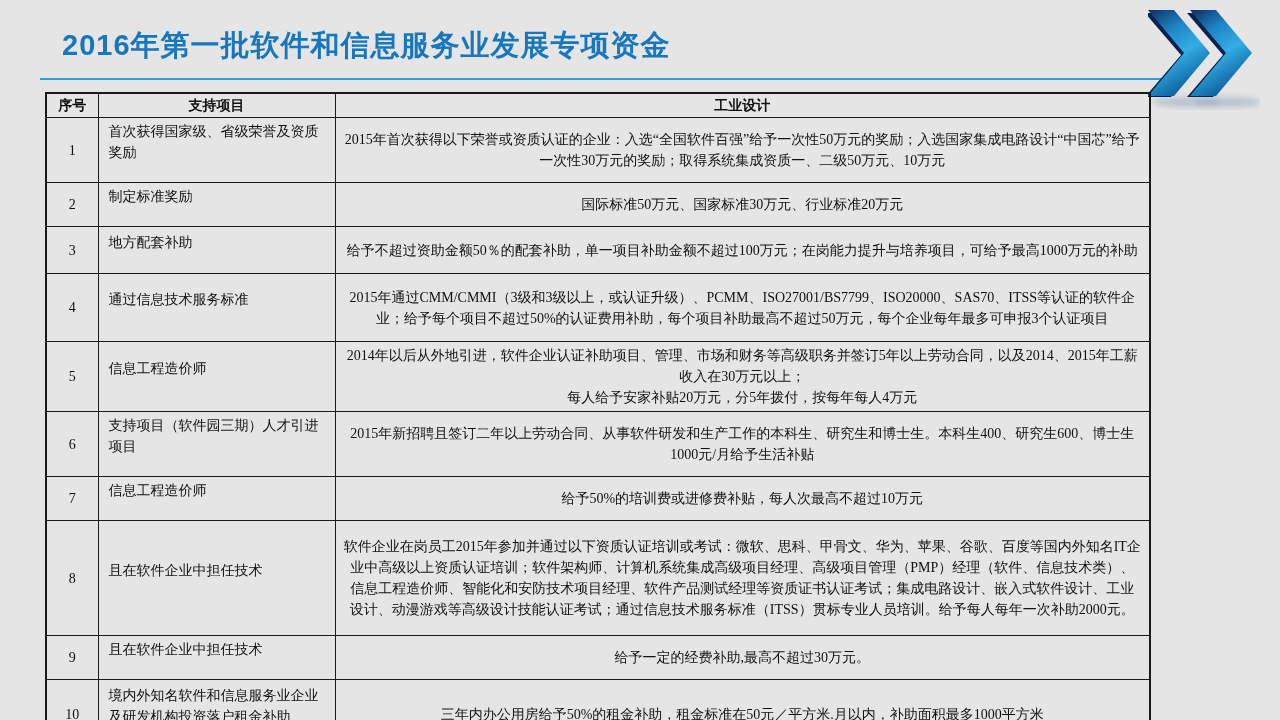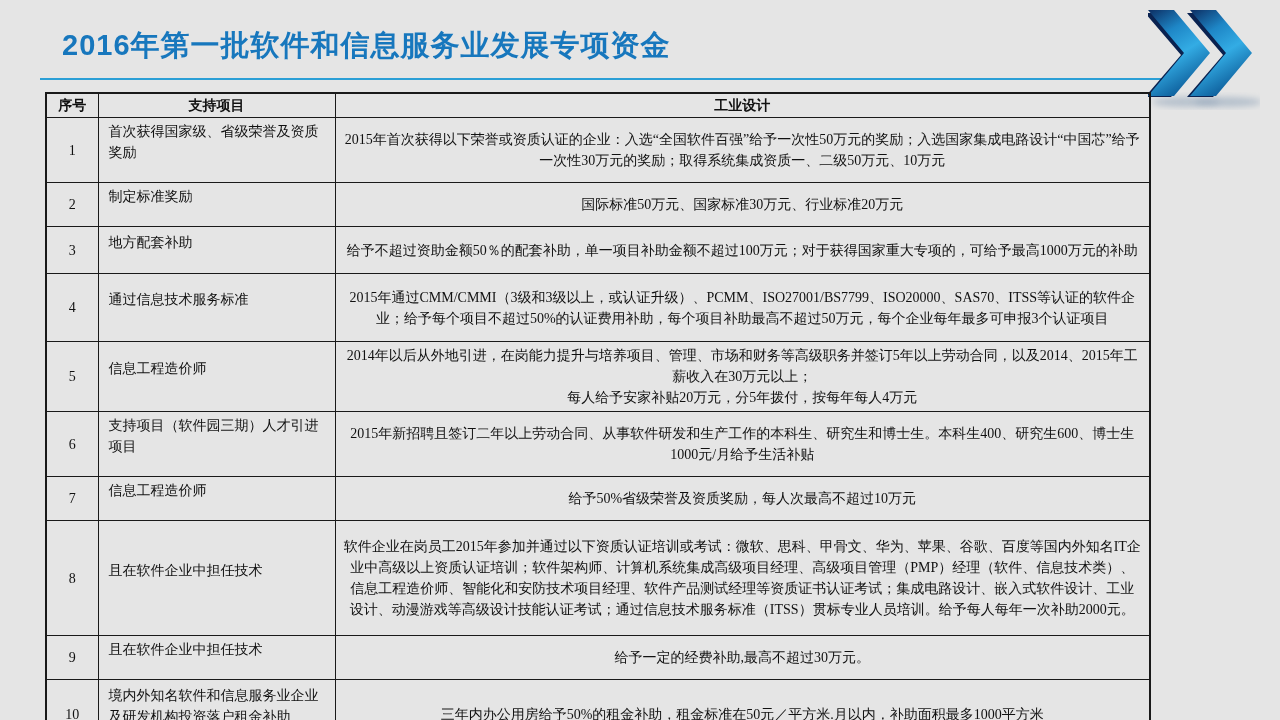--- a/index.html
+++ b/index.html
@@ -148,42 +148,42 @@
       <td class="c-standard">2015年首次获得以下荣誉或资质认证的企业：入选“全国软件百强”给予一次性50万元的奖励；入选国家集成电路设计“中国芯”给予一次性30万元的奖励；取得系统集成资质一、二级50万元、10万元</td>
     </tr>
         <tr>
       <td class="c-no">2</td>
       <td class="c-project">制定标准奖励</td>
       <td class="c-standard">国际标准50万元、国家标准30万元、行业标准20万元</td>
     </tr>
         <tr>
       <td class="c-no">3</td>
       <td class="c-project">地方配套补助</td>
-      <td class="c-standard">给予不超过资助金额50％的配套补助，单一项目补助金额不超过100万元；对于获得国家重大专项的，可给予最高1000万元的补助</td>
+      <td class="c-standard">给予不超过资助金额50％的配套补助，单一项目补助金额不超过100万元；在岗能力提升与培养项目，可给予最高1000万元的补助</td>
     </tr>
         <tr>
       <td class="c-no">4</td>
       <td class="c-project">通过信息技术服务标准</td>
       <td class="c-standard">2015年通过CMM/CMMI（3级和3级以上，或认证升级）、PCMM、ISO27001/BS7799、ISO20000、SAS70、ITSS等认证的软件企业；给予每个项目不超过50%的认证费用补助，每个项目补助最高不超过50万元，每个企业每年最多可申报3个认证项目</td>
     </tr>
         <tr>
       <td class="c-no">5</td>
       <td class="c-project">信息工程造价师</td>
-      <td class="c-standard">2014年以后从外地引进，在岗能力提升与培养项目、管理、市场和财务等高级职务并签订5年以上劳动合同，以及2014、2015年工薪收入在30万元以上；
+      <td class="c-standard">2014年以后从外地引进，软件企业认证补助项目、管理、市场和财务等高级职务并签订5年以上劳动合同，以及2014、2015年工薪收入在30万元以上；
 每人给予安家补贴20万元，分5年拨付，按每年每人4万元</td>
     </tr>
         <tr>
       <td class="c-no">6</td>
       <td class="c-project">支持项目（软件园三期）人才引进项目</td>
       <td class="c-standard">2015年新招聘且签订二年以上劳动合同、从事软件研发和生产工作的本科生、研究生和博士生。本科生400、研究生600、博士生1000元/月给予生活补贴</td>
     </tr>
         <tr>
       <td class="c-no">7</td>
       <td class="c-project">信息工程造价师</td>
-      <td class="c-standard">给予50%省级荣誉及资质奖励，每人次最高不超过10万元</td>
+      <td class="c-standard">给予50%的培训费或进修费补贴，每人次最高不超过10万元</td>
     </tr>
         <tr>
       <td class="c-no">8</td>
       <td class="c-project">且在软件企业中担任技术</td>
       <td class="c-standard">软件企业在岗员工2015年参加并通过以下资质认证培训或考试：微软、思科、甲骨文、华为、苹果、谷歌、百度等国内外知名IT企业中高级以上资质认证培训；软件架构师、计算机系统集成高级项目经理、高级项目管理（PMP）经理（软件、信息技术类）、信息工程造价师、智能化和安防技术项目经理、软件产品测试经理等资质证书认证考试；集成电路设计、嵌入式软件设计、工业设计、动漫游戏等高级设计技能认证考试；通过信息技术服务标准（ITSS）贯标专业人员培训。给予每人每年一次补助2000元。</td>
     </tr>
         <tr>
       <td class="c-no">9</td>
       <td class="c-project">且在软件企业中担任技术</td>
       <td class="c-standard">给予一定的经费补助,最高不超过30万元。</td>

